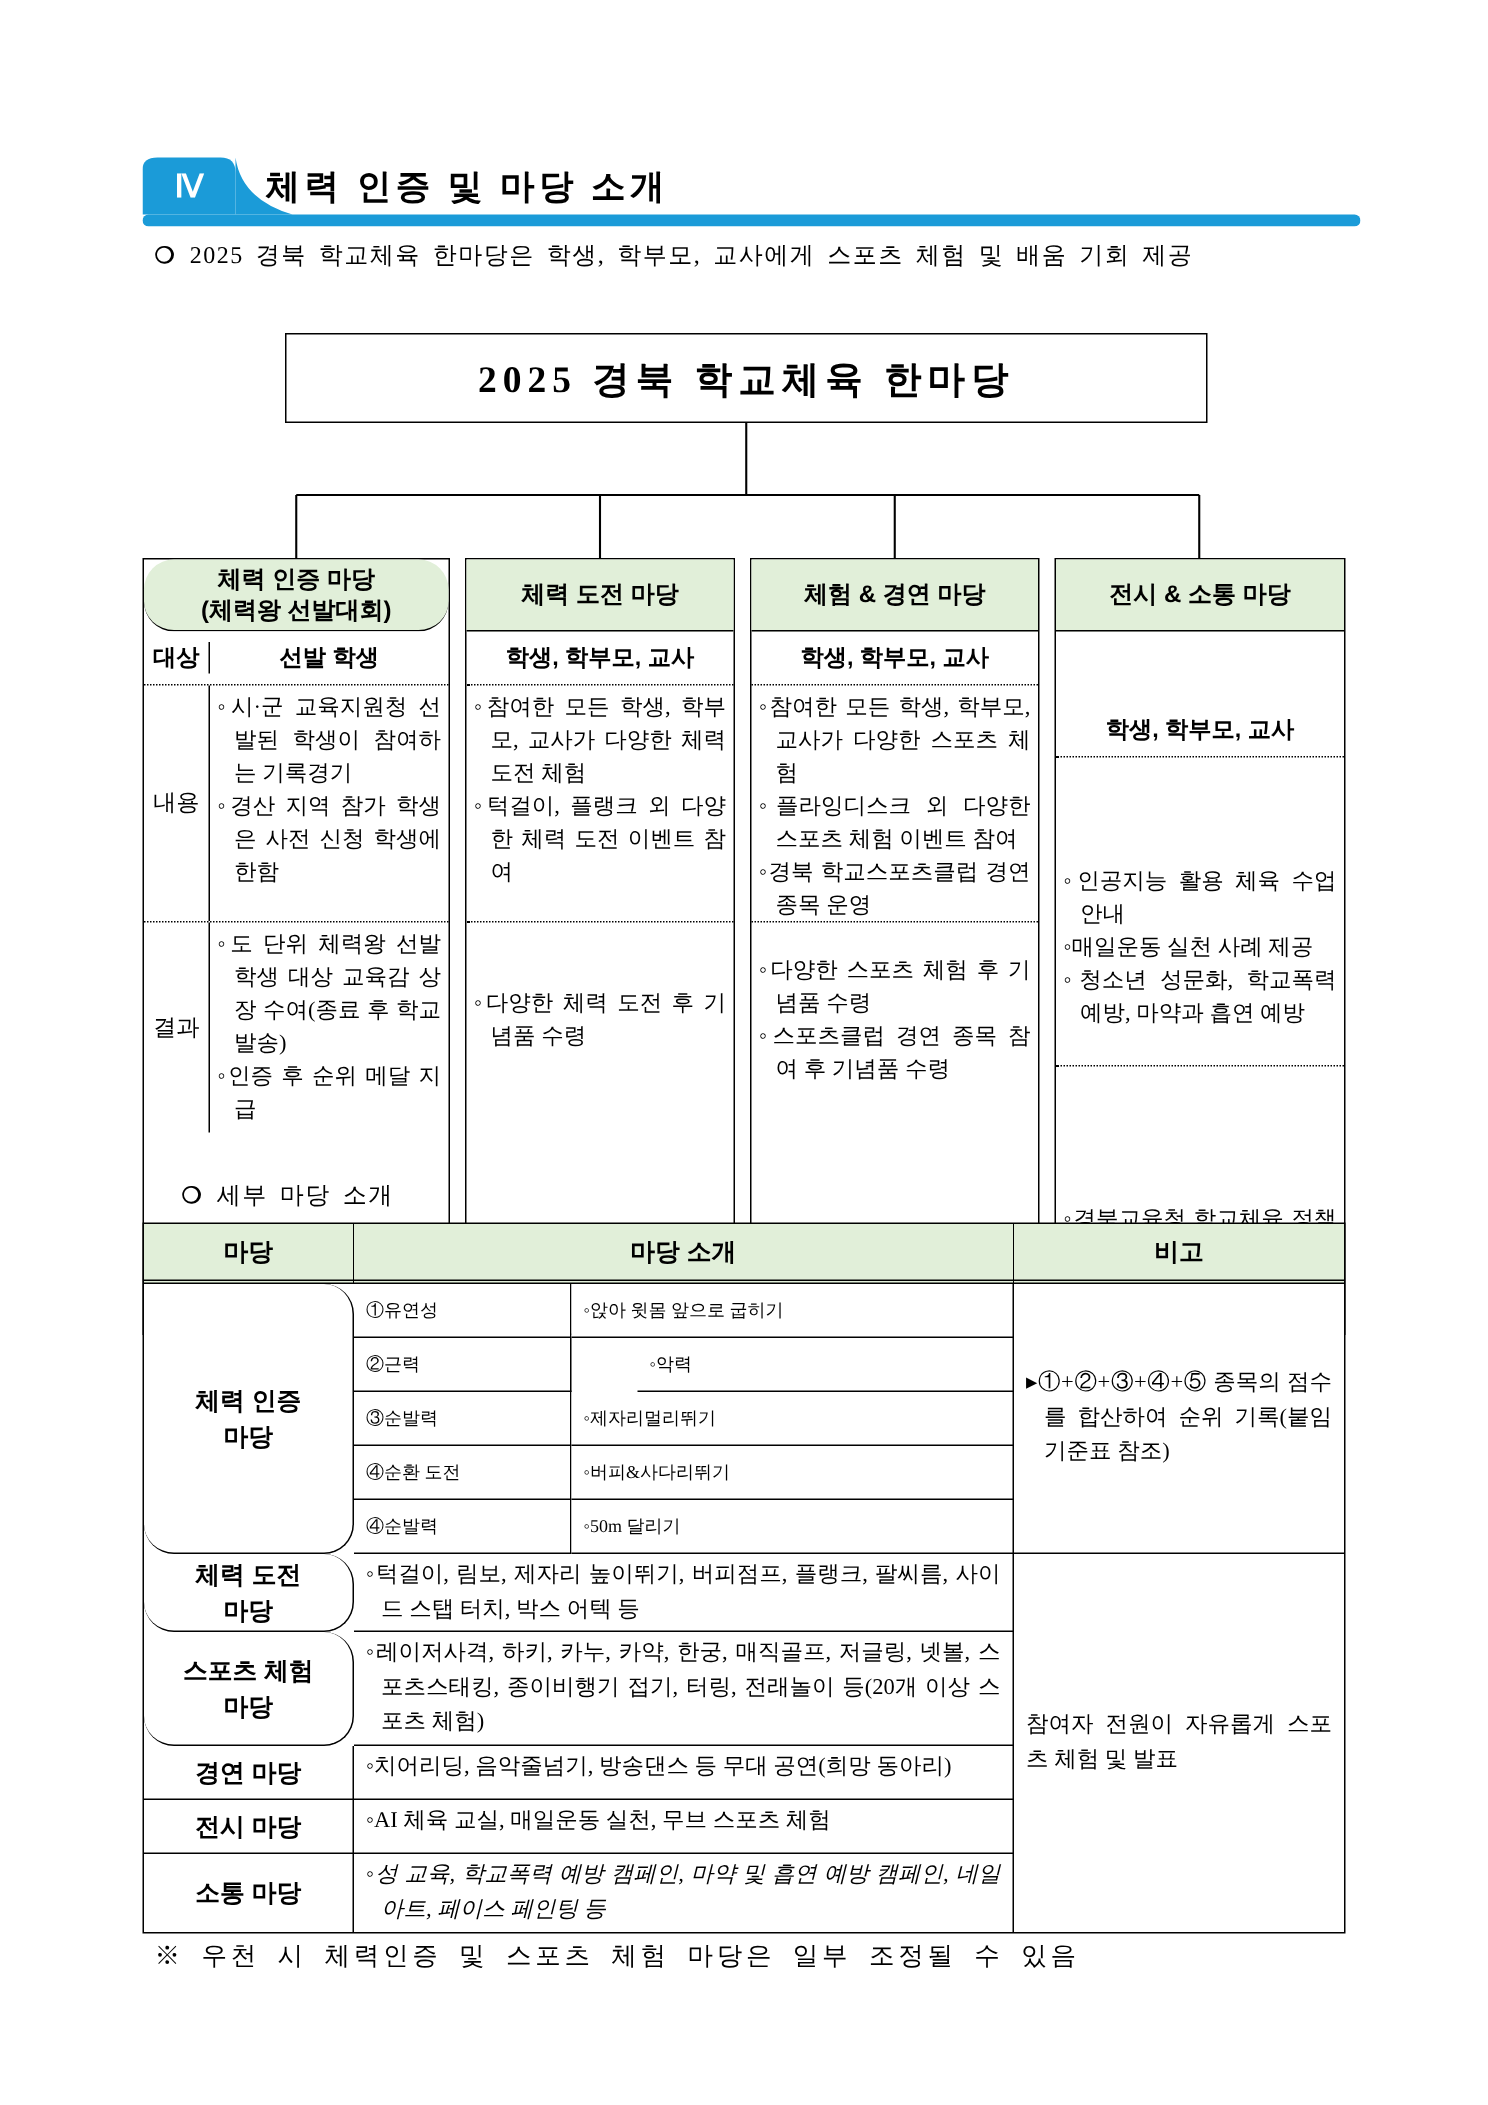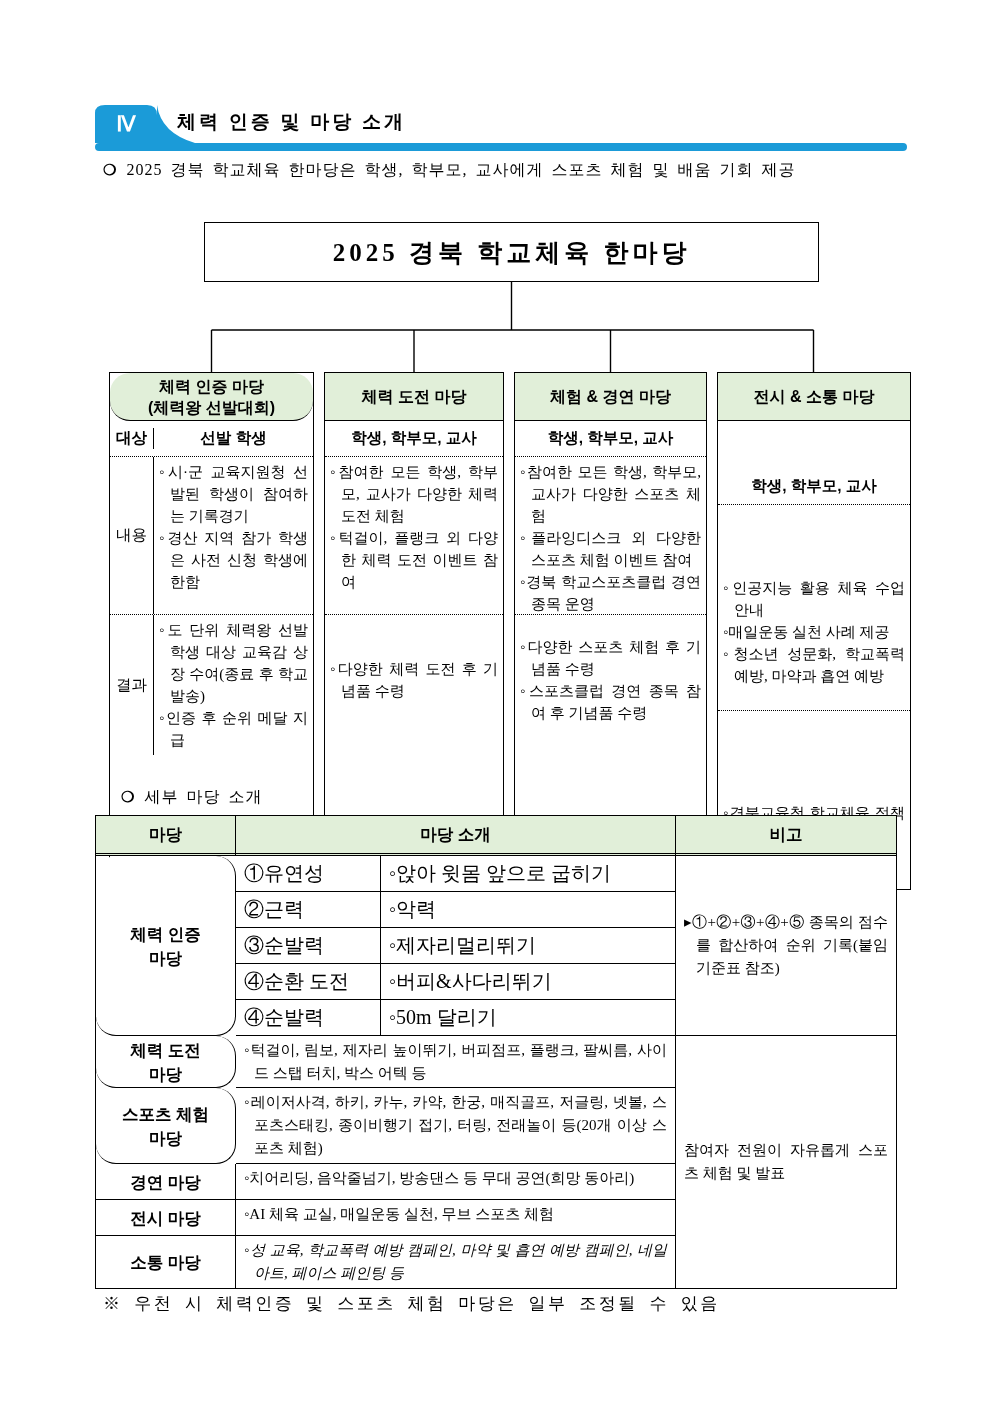--- a/index.html
+++ b/index.html
@@ -11,27 +11,27 @@
   
   .hband { position:absolute; left:95px; top:103px; width:812px; height:48px; }
   .hband svg { position:absolute; left:0; top:0; }
   .badge-num {
     position:absolute; left:0; top:2px; width:62px; height:38px;
     color:#fff; font-family:"Liberation Serif", serif; font-weight:bold;
     font-size:21px; text-align:center; line-height:38px;
   }
   .hband-title {
     position:absolute; left:82px; top:6px; font-family:"Liberation Serif", serif;
-    font-weight:bold; font-size:19px; letter-spacing:3px; white-space:nowrap;
+    font-weight:bold; font-size:23px; letter-spacing:3px; white-space:nowrap;
   }
   
   .bullet-line { position:absolute; font-size:16px; letter-spacing:1px; word-spacing:3px; white-space:nowrap; }
   .bullet-line .bmark { font-size:15px; margin-right:9px; font-weight:bold; }
   
-  .diagram { position:absolute; left:109px; top:222px; width:802px; height:520px; }
+  .diagram { position:absolute; left:95px; top:222px; width:802px; height:520px; }
   .rootbox {
     position:absolute; left:95px; top:0; width:615px; height:60px;
     border:1.6px solid #000; display:flex; align-items:center; justify-content:center;
     font-family:"Liberation Serif", serif; font-weight:bold; font-size:25px; letter-spacing:4px;
   }
   .connectors { position:absolute; left:0; top:60px; width:802px; height:90px; }
   .groups { position:absolute; left:0; top:150px; width:802px; display:flex; gap:10px; }
   .vgroup { border:1.6px solid #000; display:flex; flex-direction:column; background:#fff; }
   .g0 { width:205px; } .g1 { width:180px; } .g2 { width:193px; } .g3 { width:194px;gap:48px; }
   .g-header {
@@ -72,21 +72,21 @@
   .cell.nb { border-bottom:none; }
   .thead {
     background:#e1efd9; border-bottom:3px double #000;
     display:flex; align-items:center; justify-content:center;
     font-family:"Liberation Sans", sans-serif; font-weight:bold; font-size:16.5px;
   }
   .vname {
     display:flex; align-items:center; justify-content:center; text-align:center;
     font-family:"Liberation Sans", sans-serif; font-weight:bold; font-size:16.5px; line-height:24px;
   }
-  .icell { display:flex; align-items:center; padding:2px 8px; font-size:20px; }
+  .icell { display:flex; align-items:center; padding:2px 8px; font-size:12px; }
   .dcell { display:flex; flex-direction:column; justify-content:flex-start; padding:3px 8px; }
   .ncell { display:flex; flex-direction:column; justify-content:center; padding:4px 8px; }
   .nb2 { font-size:15px; line-height:23px; text-align:justify; padding-left:12px; text-indent:-12px; }
   .preline { white-space:pre-line;border-radius:20px; }
   
   .footnote {
     position:absolute; left:103px; top:1292px; font-size:17px;
     letter-spacing:2.5px; word-spacing:5px; white-space:nowrap;
   }
 </style>
@@ -197,21 +197,21 @@
     <div class="cell thead" style="grid-column:1; grid-row:1;">마당</div>
     <div class="cell thead" style="grid-column:2 / span 2; grid-row:1;">마당 소개</div>
     <div class="cell thead nr" style="grid-column:4; grid-row:1;">비고</div>
 
     <div class="cell vname preline" style="grid-column:1; grid-row:2 / span 5;">체력 인증
 마당</div>
 
     <div class="cell icell" style="grid-column:2; grid-row:2;">①유연성</div>
     <div class="cell icell" style="grid-column:3; grid-row:2;">◦앉아 윗몸 앞으로 굽히기</div>
     <div class="cell icell" style="grid-column:2; grid-row:3;">②근력</div>
-    <div class="cell icell" style="grid-column:3; grid-row:3;">◦악력</div>
+    <div class="cell icell" style="grid-column:3; grid-row:3;margin-left:44px;">◦악력</div>
     <div class="cell icell" style="grid-column:2; grid-row:4;">③순발력</div>
     <div class="cell icell" style="grid-column:3; grid-row:4;">◦제자리멀리뛰기</div>
     <div class="cell icell" style="grid-column:2; grid-row:5;">④순환 도전</div>
     <div class="cell icell" style="grid-column:3; grid-row:5;">◦버피&amp;사다리뛰기</div>
     <div class="cell icell" style="grid-column:2; grid-row:6;">④순발력</div>
     <div class="cell icell" style="grid-column:3; grid-row:6;">◦50m 달리기</div>
 
     <div class="cell ncell nr" style="grid-column:4; grid-row:2 / span 5;">
       <div class="nb2">▸①+②+③+④+⑤ 종목의 점수를 합산하여 순위 기록(붙임 기준표 참조)</div>
     </div>

